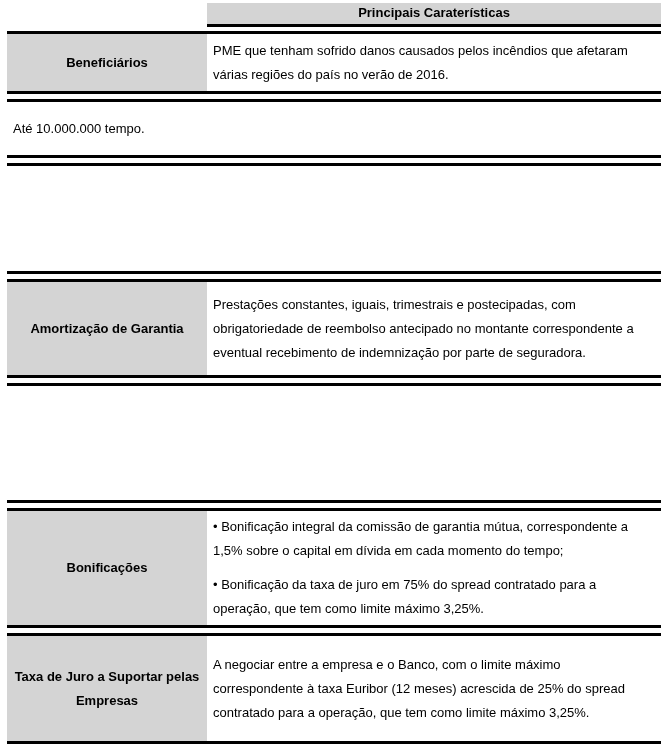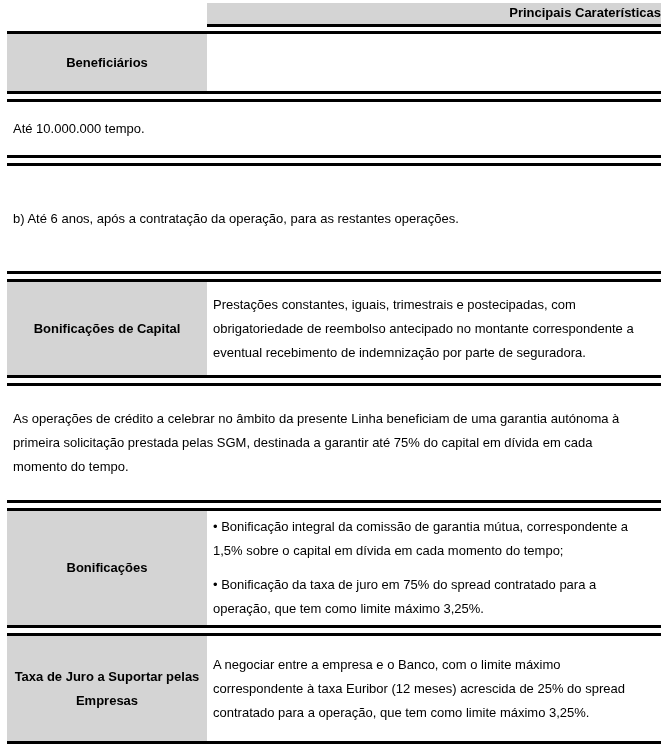--- a/index.html
+++ b/index.html
@@ -22,21 +22,21 @@
   }
   .header-spacer {
     width: 200px;
     flex: 0 0 200px;
     background: #ffffff;
   }
   .header-title-cell {
     flex: 1;
     background: #d4d4d4;
     border-bottom: 3px solid #000000;
-    text-align: right;
+    text-align: center;
     font-weight: bold;
     font-size: 13px;
     line-height: 18px;
     padding: 1px 0 2px 0;
   }
   
   .row {
     display: flex;
     align-items: stretch;
     border-top: 3px solid #000000;
@@ -75,45 +75,44 @@
 
 <div class="page">
 
   <div class="header-row">
     <div class="header-spacer"></div>
     <div class="header-title-cell">Principais Caraterísticas</div>
   </div>
 
   <div class="row" style="min-height:63px">
     <div class="cell-label">Beneficiários</div>
+    <div class="cell-value">
+      <p>PME que tenham sofrido danos causados pelos incêndios que afetaram várias regiões do país no verão de 2016.</p>
+    </div>
   </div>
 
   <div class="row" style="min-height:59px">
     <div class="cell-value">
       <p>Até 10.000.000 tempo.</p>
     </div>
   </div>
 
   <div class="row" style="min-height:111px">
     <div class="cell-value">
-      <p>b) Até 6 anos, após a contratação da operação, para as restantes operações.</p>
     </div>
   </div>
 
   <div class="row" style="min-height:99px">
-    <div class="cell-label">Bonificações de Capital</div>
+    <div class="cell-label">Amortização de Garantia</div>
     <div class="cell-value">
       <p>Prestações constantes, iguais, trimestrais e postecipadas, com obrigatoriedade de reembolso antecipado no montante correspondente a eventual recebimento de indemnização por parte de seguradora.</p>
     </div>
   </div>
 
   <div class="row" style="min-height:120px">
-    <div class="cell-value">
-      <p>As operações de crédito a celebrar no âmbito da presente Linha beneficiam de uma garantia autónoma à primeira solicitação prestada pelas SGM, destinada a garantir até 75% do capital em dívida em cada momento do tempo.</p>
-    </div>
   </div>
 
   <div class="row" style="min-height:120px">
     <div class="cell-label">Bonificações</div>
     <div class="cell-value">
       <p>• Bonificação integral da comissão de garantia mútua, correspondente a 1,5% sobre o capital em dívida em cada momento do tempo;</p>
       <p>• Bonificação da taxa de juro em 75% do spread contratado para a operação, que tem como limite máximo 3,25%.</p>
     </div>
   </div>
 

